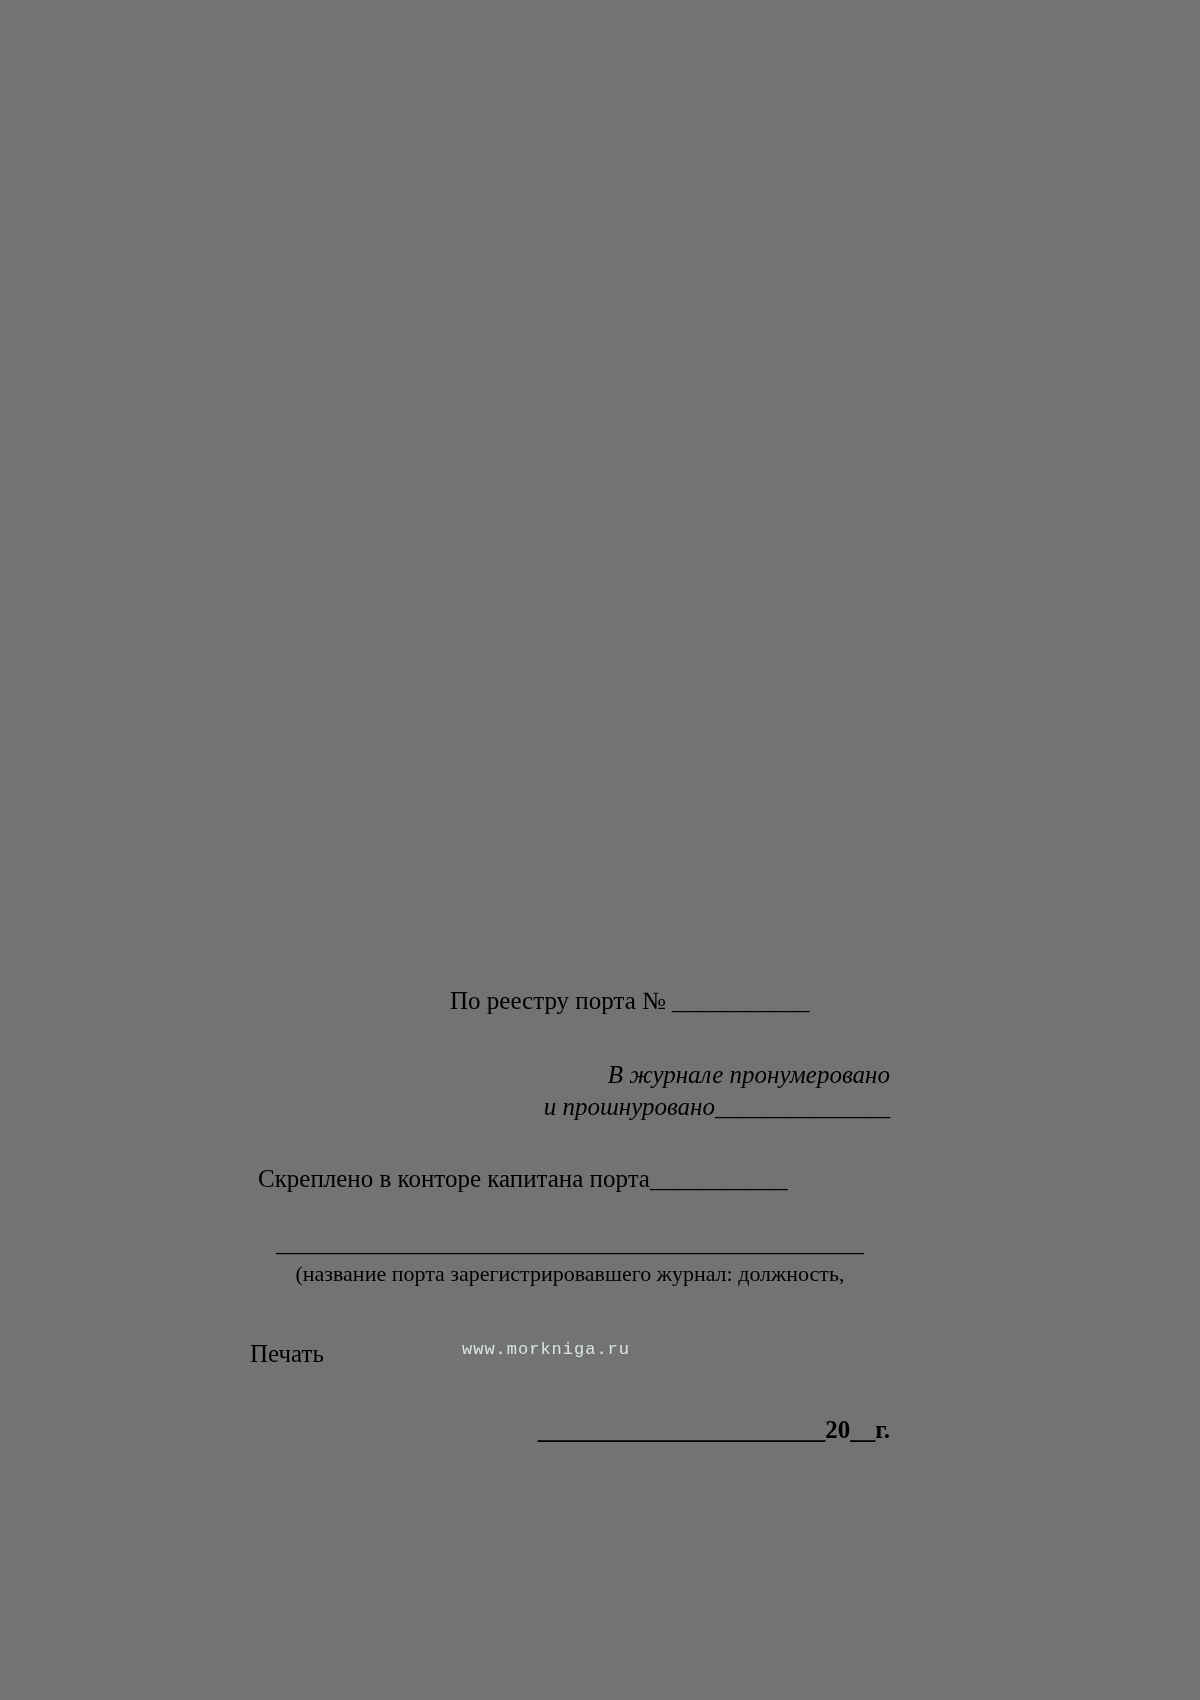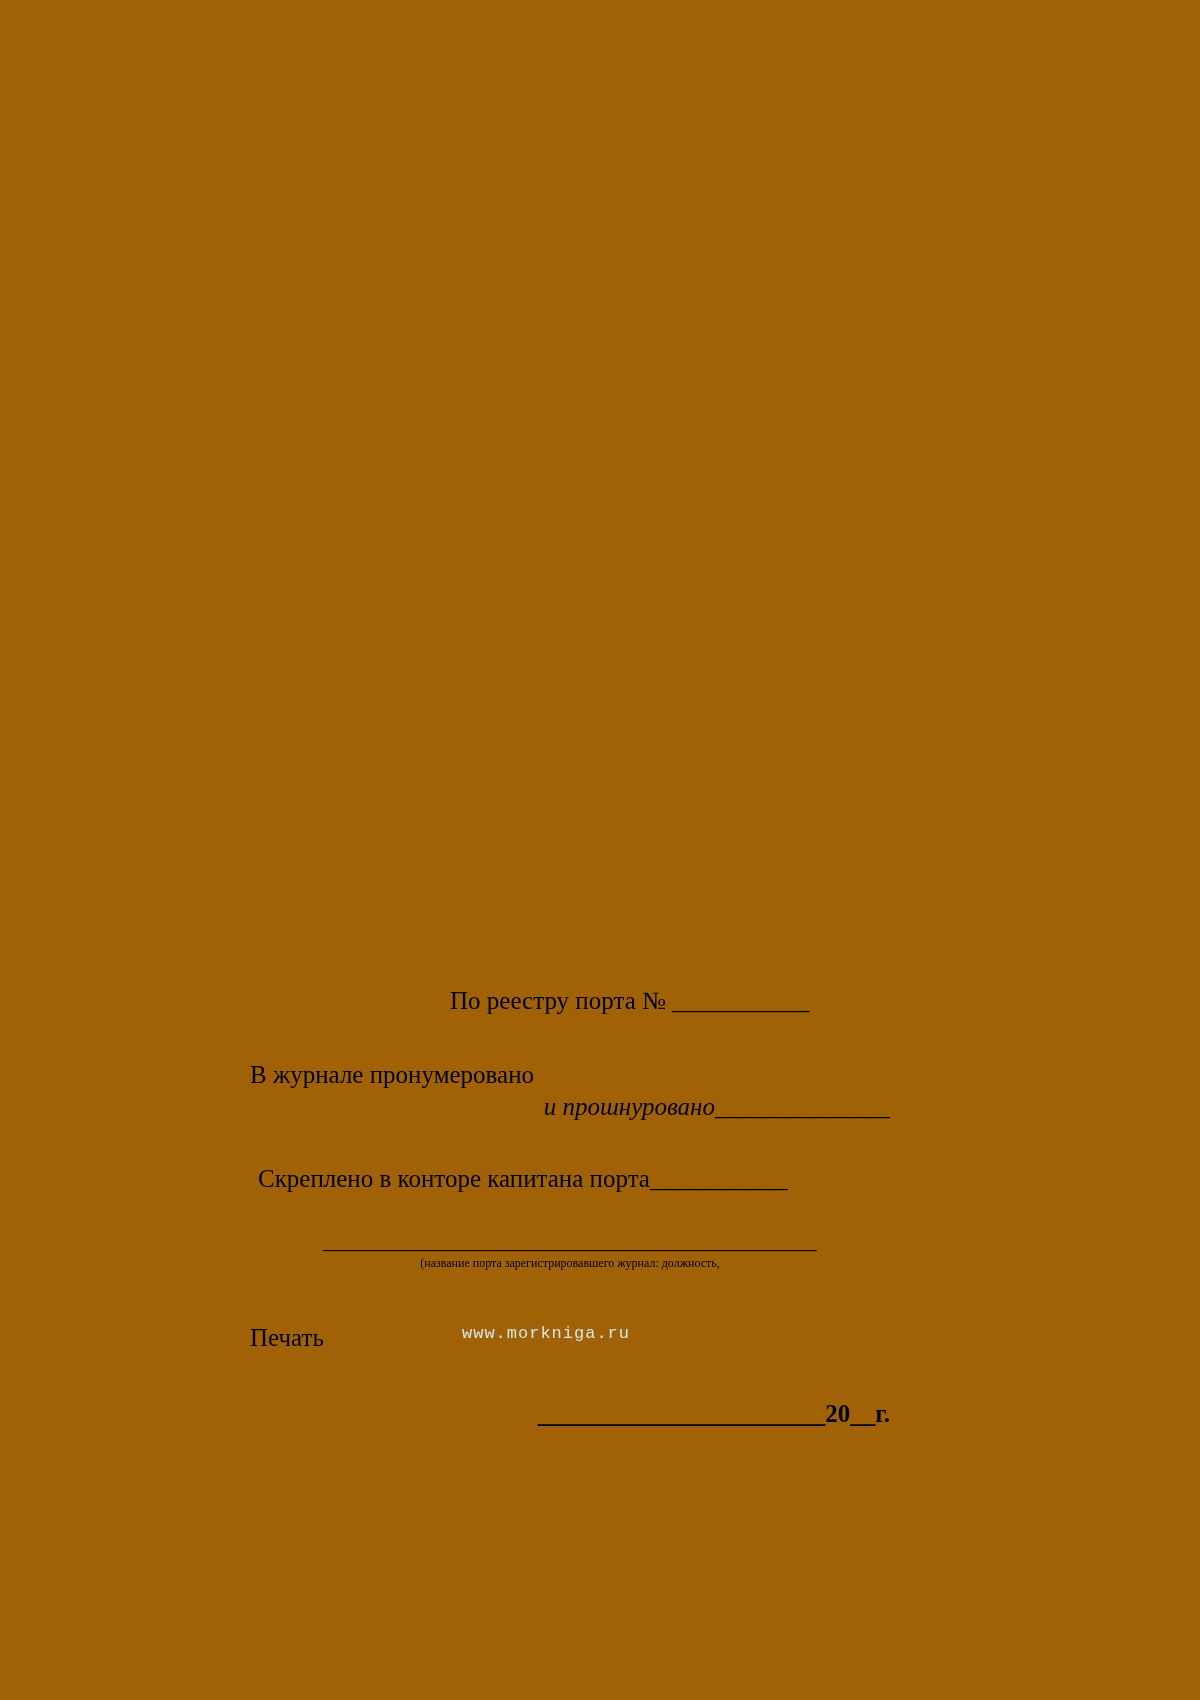--- a/index.html
+++ b/index.html
@@ -13,21 +13,21 @@
     height: 1700px;
     position: relative;
     font-family: "Liberation Serif", "DejaVu Serif", serif;
     color: #000000;
     overflow: hidden;
   }
 
   .page {
     position: absolute;
     inset: 0;
-    background: #a16207;
+    background: #737373;
   }
 
   
   .form-block {
     position: absolute;
     left: 250px;
     top: 985px;
     width: 640px;
   }
 
@@ -37,45 +37,46 @@
     white-space: pre;
   }
 
   .row-registry {
     text-align: left;
     padding-left: 200px;
     margin-bottom: 42px;
   }
 
   .row-numbered {
-    text-align: left;
+    text-align: right;
     margin-bottom: 0;
+    font-style: italic;
   }
   .row-numbered-2 {
     text-align: right;
     margin-bottom: 40px;
     font-style: italic;
   }
 
   .row-sealed {
     text-align: left;
     padding-left: 8px;
     margin-bottom: 34px;
   }
 
   .blank-rule {
     text-align: center;
-    font-size: 21px;
+    font-size: 25px;
     letter-spacing: 0px;
     margin-bottom: 2px;
     white-space: pre;
   }
 
   .caption {
-    font-size: 12px;
+    font-size: 22px;
     line-height: 1.32;
     text-align: center;
     margin: 0 auto;
     width: 560px;
   }
   .caption div { white-space: pre; }
 
   .row-stamp {
     margin-top: 52px;
     padding-left: 0px;

